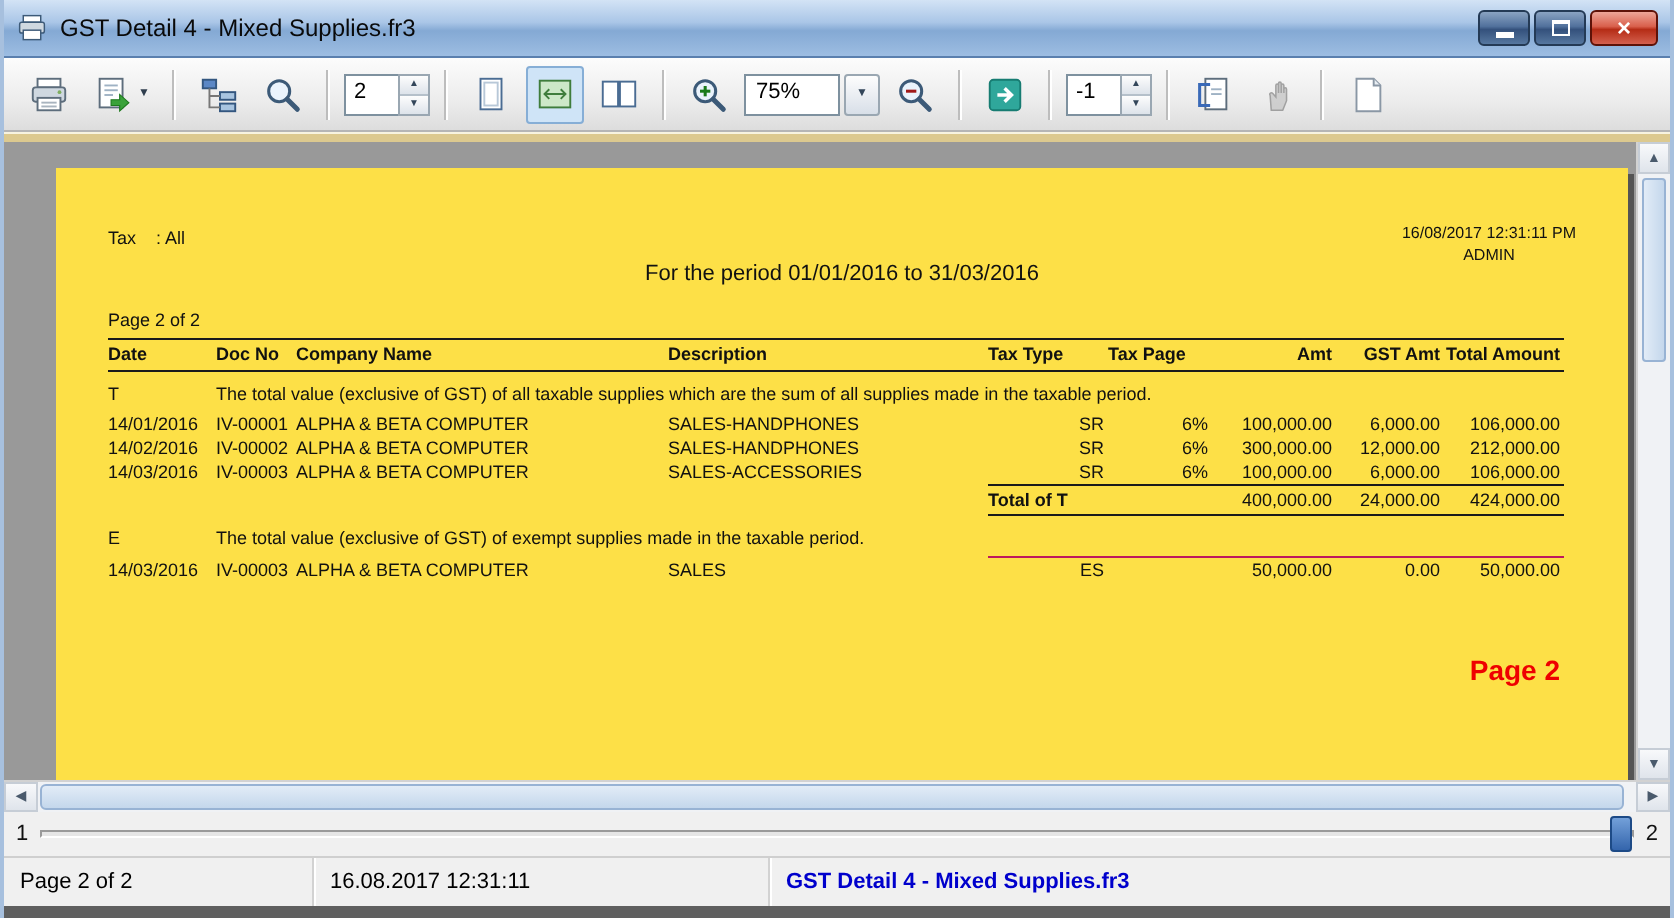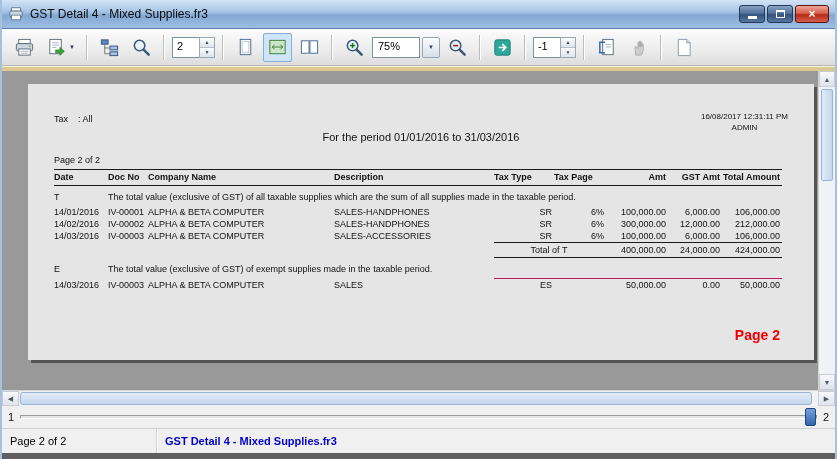--- a/index.html
+++ b/index.html
@@ -63,22 +63,22 @@
   .combo-value { width:48px; background:#fff; border:1px solid #7e919f; font-size:11px; padding:2px 0 0 5px; }
   .combo-drop { width:18px; margin-left:2px; border:1px solid #9aa7b2; border-radius:2px;
     background:linear-gradient(180deg,#fdfdfd,#d8dfe8); display:flex; align-items:center; justify-content:center; }
   .combo-drop span { font-size:6px; color:#33465a; }
 
   
   .gold-strip { height:5px; flex:0 0 5px; background:#dcc98f; border-top:1px solid #f7f3e0; }
   .preview-row { flex:1 1 auto; display:flex; min-height:0; }
   .preview { flex:1; background:#999999; position:relative; overflow:hidden; }
   .report-page {
-    position:absolute; left:26px; top:13px; width:786px; height:276px;
-    background:#e5e5e5; box-shadow:3px 3px 0 rgba(0,0,0,.45);
+    position:absolute; left:26px; top:13px; width:786px; height:320px;
+    background:#fde047; box-shadow:3px 3px 0 rgba(0,0,0,.45);
     font-size:9px; color:#111;
   }
   .vscroll { flex:0 0 17px; background:#f0f2f5; border-left:1px solid #d2d2d2; display:flex; flex-direction:column; }
   .vs-btn, .hs-btn {
     flex:0 0 16px; display:flex; align-items:center; justify-content:center;
     background:linear-gradient(180deg,#f8f9fb,#dfe4eb); border:1px solid #c6cdd6;
   }
   .vs-btn span, .hs-btn span { font-size:7px; color:#4a5a6c; line-height:1; }
   .vs-track { flex:1; position:relative; }
   .vs-thumb {
@@ -122,21 +122,21 @@
     font-size:9px; font-weight:bold; text-align:left;
     border-top:1px solid #1a1a1a; border-bottom:1px solid #1a1a1a; padding:2px 2px 3px 0;
   }
   .rpt td { padding:1px 2px 1px 0; line-height:10px; white-space:nowrap; overflow:hidden; }
   .rpt th.c6, .rpt th.c7, .rpt th.c8 { text-align:right;margin-top:26px; }
   .rpt td.c4, .rpt td.c5, .rpt td.c6, .rpt td.c7, .rpt td.c8 { text-align:right; }
   .rpt tr.section-row td { padding-top:6px; padding-bottom:4px; }
   .rpt tr.rule-above td:nth-child(n+5) { border-top:1px solid #be185d; }
   .rpt tr.total-row td { padding:2px 2px 2px 0; }
   .rpt td.ruled { border-top:1px solid #1a1a1a; border-bottom:1px solid #1a1a1a; }
-  .rpt td.tot-label { text-align:center; padding-right:10px; }
+  .rpt td.tot-label { text-align:left; padding-right:10px;font-weight:bold; }
   .page-stamp { position:absolute; right:34px; top:243px; color:#ee0000; font-weight:bold; font-size:14px; }
 </style>
 </head>
 <body>
 
 <div class="window">
 
   <div class="titlebar">
     <span class="app-icon">
       <svg width="16" height="16" viewBox="0 0 22 22">
@@ -423,16 +423,17 @@
   <div class="trackbar">
     <span class="tk-label">1</span>
     <div class="track">
         <div class="track-thumb"></div>
       </div>
     <span class="tk-label">2</span>
   </div>
 
   <div class="statusbar">
     <div class="sb-panel sb-page">Page 2 of 2</div>
+    <div class="sb-panel sb-date">16.08.2017 12:31:11</div>
     <div class="sb-panel sb-file">GST Detail 4 - Mixed Supplies.fr3</div>
   </div>
   <div class="bottom-strip"></div>
 </div>
 
 </body></html>

